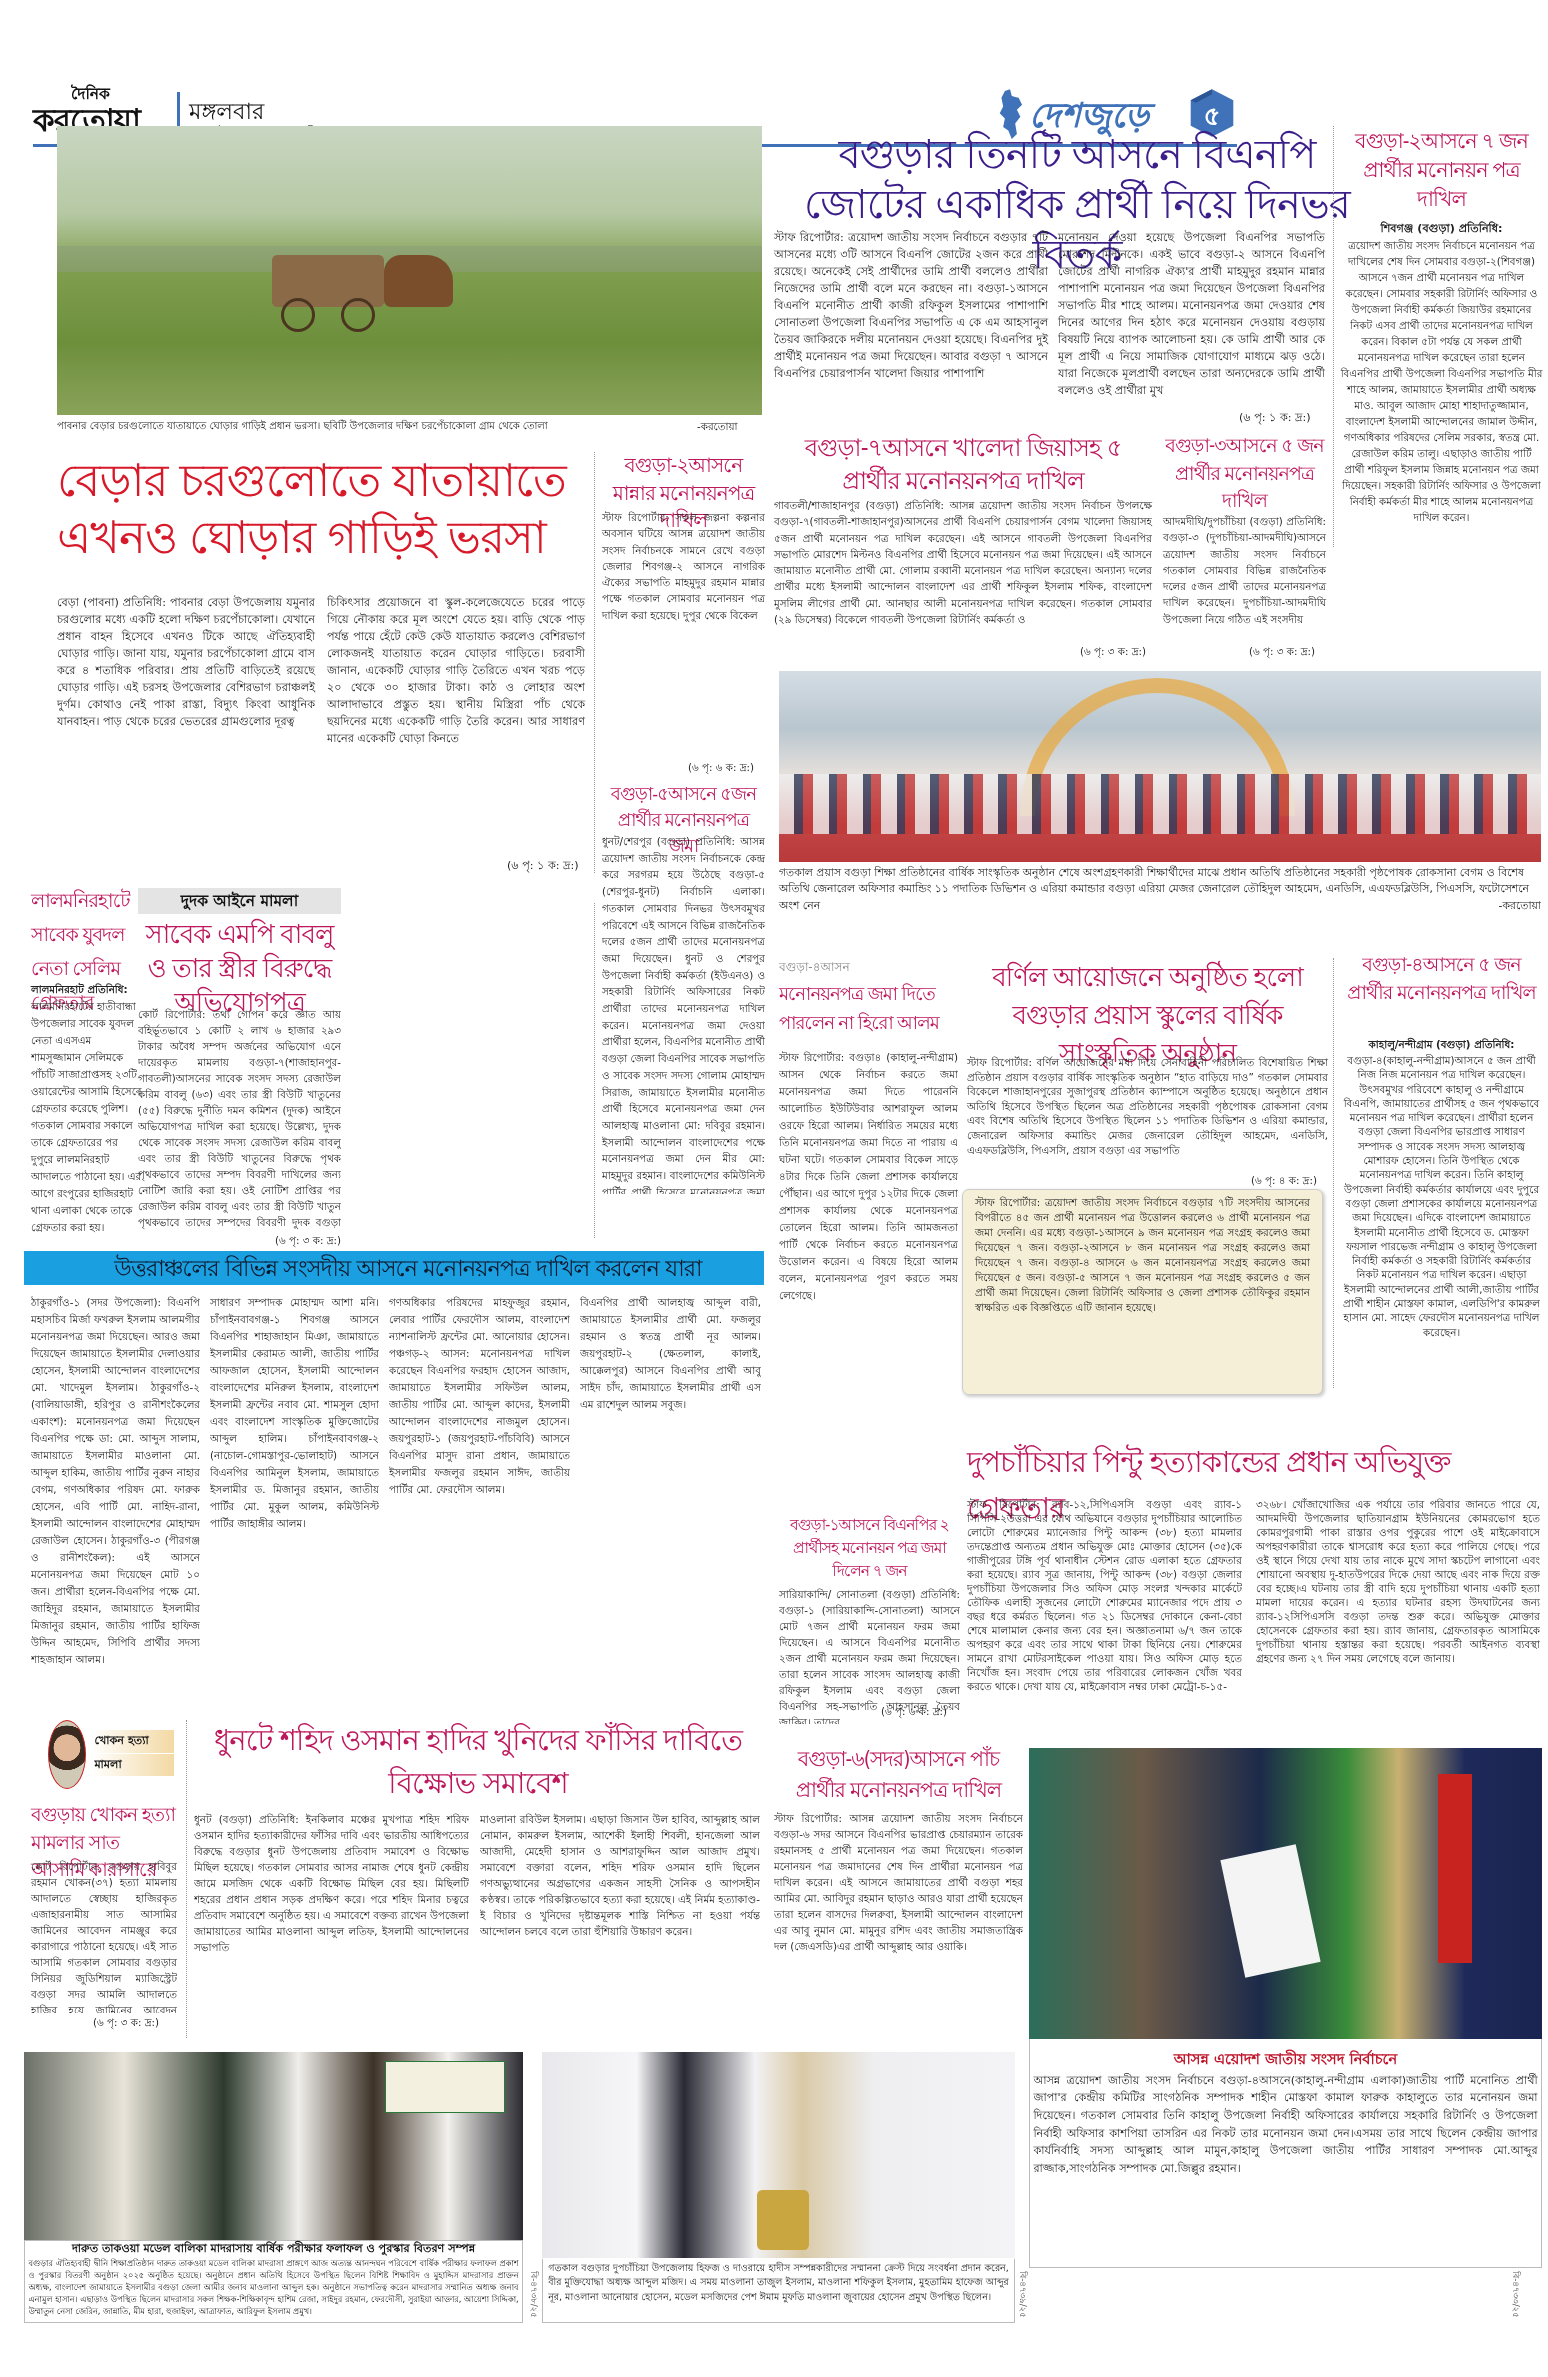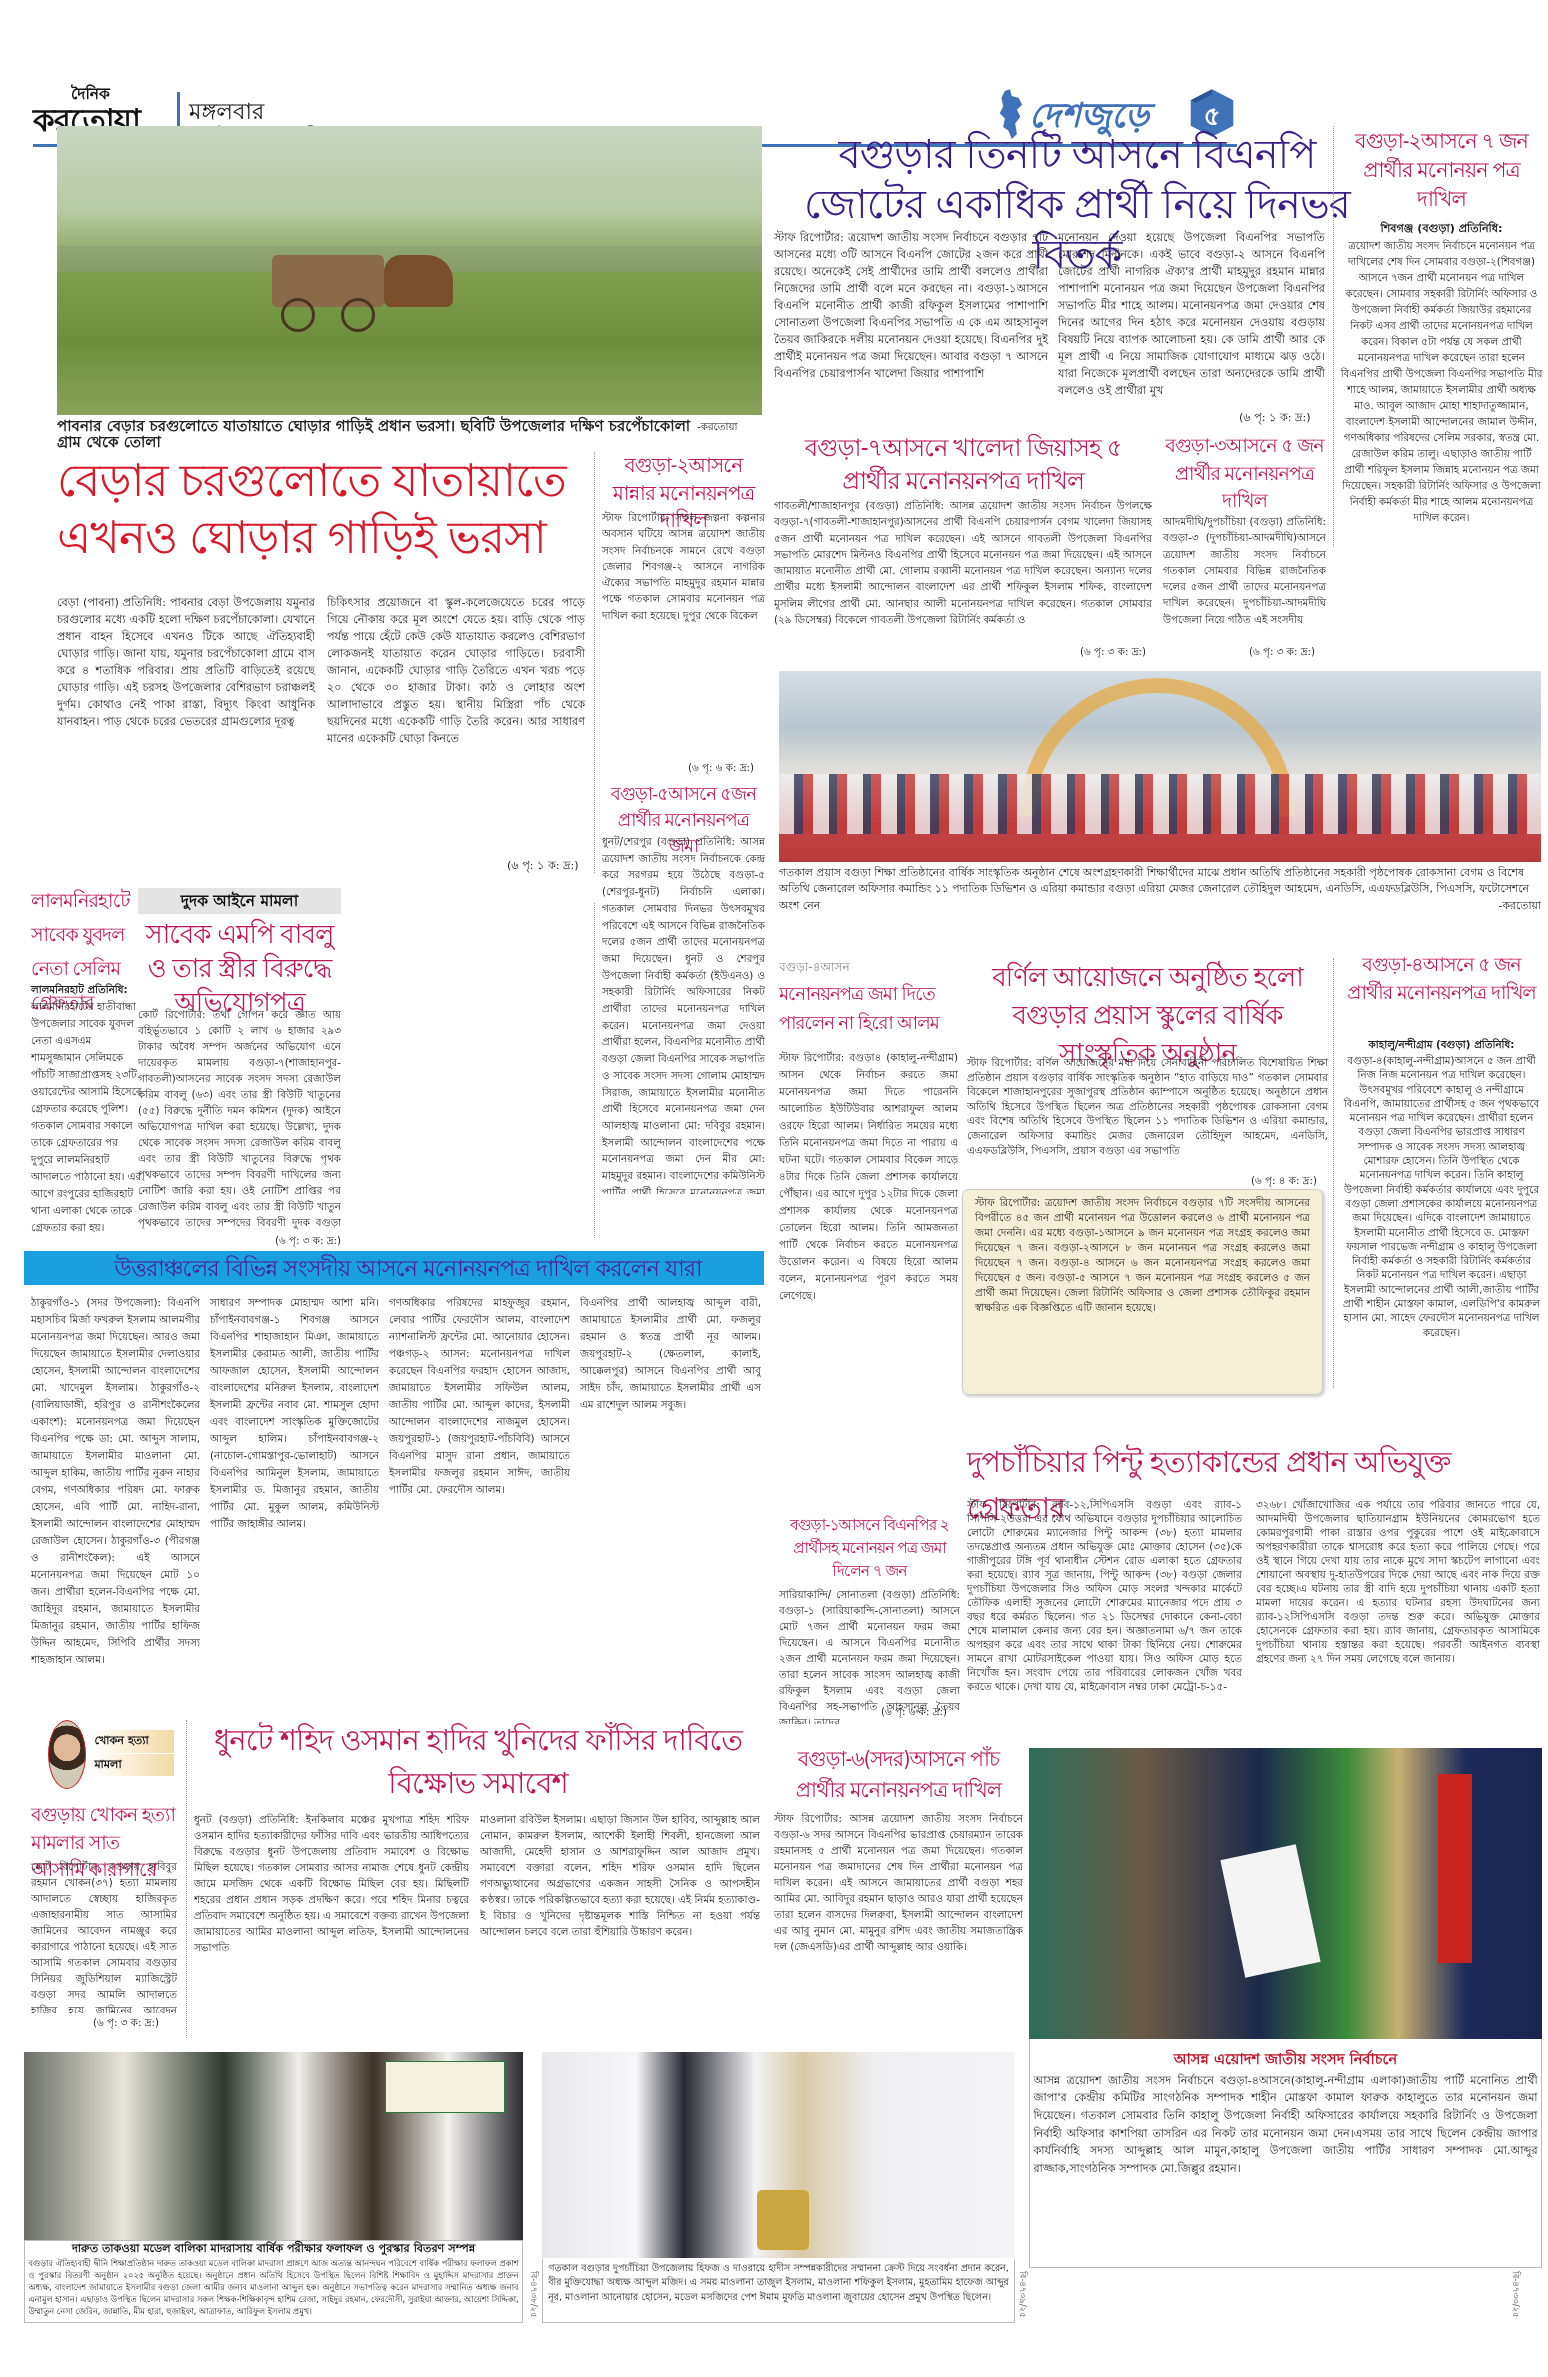--- a/index.html
+++ b/index.html
@@ -40,21 +40,21 @@
   <div class="abs" style="left:33px;top:112px;width:1204px;height:2.6px;background:#3f72b8;"></div>
 </div>
 
 <div class="photo" style="left:57px;top:126px;width:705px;height:289px;background:linear-gradient(180deg,#c9d6c2 0%,#b6c9a4 30%,#7f9e4e 50%,#6d8f3c 75%,#8aa35a 100%);">
   <div class="abs" style="left:0;top:120px;width:705px;height:26px;background:#8c9f7a;opacity:.6"></div>
   <div class="abs" style="left:215px;top:129px;width:112px;height:52px;background:#8b6a47;border-radius:5.2px;"></div>
   <div class="abs" style="left:327px;top:129px;width:69px;height:52px;background:#7a4e2a;border-radius:17px 26px 6.9px 6.9px;"></div>
   <div class="abs" style="left:224px;top:172px;width:34px;height:34px;border:3.4px solid #4a3520;border-radius:50%"></div>
   <div class="abs" style="left:284px;top:172px;width:34px;height:34px;border:3.4px solid #4a3520;border-radius:50%"></div>
 </div>
-<div class="abs cap" style="left:57px;top:418px;width:637px;font-size:15px;font-weight:bold;">
+<div class="abs cap" style="left:57px;top:418px;width:637px;font-size:10px;">
   <span>পাবনার বেড়ার চরগুলোতে যাতায়াতে ঘোড়ার গাড়িই প্রধান ভরসা। ছবিটি উপজেলার দক্ষিণ চরপেঁচাকোলা গ্রাম থেকে তোলা</span>
 </div>
 <div class="abs cap" style="left:697px;top:418px;font-size:10.3px;">-করতোয়া</div>
 
 <div class="abs hl center" style="left:774px;top:129px;width:550px;font-size:40px;color:#3b1e8a;line-height:50px;margin-left:28px;">বগুড়ার তিনটি আসনে বিএনপি জোটের একাধিক প্রার্থী নিয়ে দিনভর বিতর্ক</div>
 <div class="abs txt" style="left:774px;top:229px;width:274px;">স্টাফ রিপোর্টার: ত্রয়োদশ জাতীয় সংসদ নির্বাচনে বগুড়ার ৭টি আসনের মধ্যে ৩টি আসনে বিএনপি জোটের ২জন করে প্রার্থী রয়েছে। অনেকেই সেই প্রার্থীদের ডামি প্রার্থী বললেও প্রার্থীরা নিজেদের ডামি প্রার্থী বলে মনে করছেন না। বগুড়া-১আসনে বিএনপি মনোনীত প্রার্থী কাজী রফিকুল ইসলামের পাশাপাশি সোনাতলা উপজেলা বিএনপির সভাপতি এ কে এম আহসানুল তৈয়ব জাকিরকে দলীয় মনোনয়ন দেওয়া হয়েছে। বিএনপির দুই প্রার্থীই মনোনয়ন পত্র জমা দিয়েছেন। আবার বগুড়া ৭ আসনে বিএনপির চেয়ারপার্সন খালেদা জিয়ার পাশাপাশি</div>
 <div class="abs txt" style="left:1058px;top:229px;width:267px;">মনোনয়ন দেওয়া হয়েছে উপজেলা বিএনপির সভাপতি মোরশেদ মিল্টনকে। একই ভাবে বগুড়া-২ আসনে বিএনপি জোটের প্রার্থী নাগরিক ঐক্য'র প্রার্থী মাহমুদুর রহমান মান্নার পাশাপাশি মনোনয়ন পত্র জমা দিয়েছেন উপজেলা বিএনপির সভাপতি মীর শাহে আলম। মনোনয়নপত্র জমা দেওয়ার শেষ দিনের আগের দিন হঠাৎ করে মনোনয়ন দেওয়ায় বগুড়ায় বিষয়টি নিয়ে ব্যাপক আলোচনা হয়। কে ডামি প্রার্থী আর কে মূল প্রার্থী এ নিয়ে সামাজিক যোগাযোগ মাধ্যমে ঝড় ওঠে। যারা নিজেকে মূলপ্রার্থী বলছেন তারা অন্যদেরকে ডামি প্রার্থী বললেও ওই প্রার্থীরা মুখ</div>
 <div class="abs txt jumpref" style="left:1239px;top:409px;">(৬ পৃ: ১ ক: দ্র:)</div>
 <div class="vdots" style="left:1333px;top:126px;height:421px;"></div>
 
@@ -115,21 +115,21 @@
 <div class="vdots" style="left:1333px;top:958px;height:430px;"></div>
 <div class="abs hl center" style="left:1340px;top:951px;width:203px;font-size:19px;line-height:27.5px;">বগুড়া-৪আসনে ৫ জন প্রার্থীর মনোনয়নপত্র দাখিল</div>
 <div class="abs txt center" style="left:1340px;top:1036px;width:203px;font-weight:bold;font-size:10.3px;">কাহালু/নন্দীগ্রাম (বগুড়া) প্রতিনিধি:</div>
 <div class="abs txt center" style="left:1340px;top:1053px;width:203px;font-size:10.3px;line-height:14.3px;height:335px;overflow:hidden;">বগুড়া-৪(কাহালু-নন্দীগ্রাম)আসনে ৫ জন প্রার্থী নিজ নিজ মনোনয়ন পত্র দাখিল করেছেন। উৎসবমুখর পরিবেশে কাহালু ও নন্দীগ্রামে বিএনপি, জামায়াতের প্রার্থীসহ ৫ জন পৃথকভাবে মনোনয়ন পত্র দাখিল করেছেন। প্রার্থীরা হলেন বগুড়া জেলা বিএনপির ভারপ্রাপ্ত সাধারণ সম্পাদক ও সাবেক সংসদ সদস্য আলহাজ্ব মোশারফ হোসেন। তিনি উপস্থিত থেকে মনোনয়নপত্র দাখিল করেন। তিনি কাহালু উপজেলা নির্বাহী কর্মকর্তার কার্যালয়ে এবং দুপুরে বগুড়া জেলা প্রশাসকের কার্যালয়ে মনোনয়নপত্র জমা দিয়েছেন। এদিকে বাংলাদেশ জামায়াতে ইসলামী মনোনীত প্রার্থী হিসেবে ড. মোস্তফা ফয়সাল পারভেজ নন্দীগ্রাম ও কাহালু উপজেলা নির্বাহী কর্মকর্তা ও সহকারী রিটার্নিং কর্মকর্তার নিকট মনোনয়ন পত্র দাখিল করেন। এছাড়া ইসলামী আন্দোলনের প্রার্থী আলী,জাতীয় পার্টির প্রার্থী শাহীন মোস্তফা কামাল, এলডিপি'র কামরুল হাসান মো. সাহেদ ফেরদৌস মনোনয়নপত্র দাখিল করেছেন।</div>
 
 <div class="abs" style="left:962px;top:1189px;width:361px;height:206px;background:#f6efd8;border:0.9px solid #ccc;border-radius:6.9px;box-shadow:1.7px 1.7px 3.4px rgba(0,0,0,.2);">
   <div class="txt" style="padding:5.2px 12px;font-size:10.3px;line-height:15px;">স্টাফ রিপোর্টার: ত্রয়োদশ জাতীয় সংসদ নির্বাচনে বগুড়ার ৭টি সংসদীয় আসনের বিপরীতে ৪৫ জন প্রার্থী মনোনয়ন পত্র উত্তোলন করলেও ৬ প্রার্থী মনোনয়ন পত্র জমা দেননি। এর মধ্যে বগুড়া-১আসনে ৯ জন মনোনয়ন পত্র সংগ্রহ করলেও জমা দিয়েছেন ৭ জন। বগুড়া-২আসনে ৮ জন মনোনয়ন পত্র সংগ্রহ করলেও জমা দিয়েছেন ৭ জন। বগুড়া-৪ আসনে ৬ জন মনোনয়নপত্র সংগ্রহ করলেও জমা দিয়েছেন ৫ জন। বগুড়া-৫ আসনে ৭ জন মনোনয়ন পত্র সংগ্রহ করলেও ৫ জন প্রার্থী জমা দিয়েছেন। জেলা রিটার্নিং অফিসার ও জেলা প্রশাসক তৌফিকুর রহমান স্বাক্ষরিত এক বিজ্ঞপ্তিতে এটি জানান হয়েছে।</div>
 </div>
 
 <div class="abs center" style="left:24px;top:1251px;width:740px;height:34px;background:#1a9fe0;">
-  <span style="color:#4c1d95;font-size:22.4px;line-height:34px;letter-spacing:-0.9px;margin-left:28px;">উত্তরাঞ্চলের বিভিন্ন সংসদীয় আসনে মনোনয়নপত্র দাখিল করলেন যারা</span>
+  <span style="color:#0f172a;font-size:22.4px;line-height:34px;letter-spacing:-0.9px;margin-left:28px;">উত্তরাঞ্চলের বিভিন্ন সংসদীয় আসনে মনোনয়নপত্র দাখিল করলেন যারা</span>
 </div>
 <div class="abs txt" style="left:31px;top:1294px;width:169px;font-size:10.3px;line-height:17px;height:404px;overflow:hidden;">ঠাকুরগাঁও-১ (সদর উপজেলা): বিএনপি মহাসচিব মির্জা ফখরুল ইসলাম আলমগীর মনোনয়নপত্র জমা দিয়েছেন। আরও জমা দিয়েছেন জামায়াতে ইসলামীর দেলাওয়ার হোসেন, ইসলামী আন্দোলন বাংলাদেশের মো. খাদেমুল ইসলাম। ঠাকুরগাঁও-২ (বালিয়াডাঙ্গী, হরিপুর ও রানীশংকৈলের একাংশ): মনোনয়নপত্র জমা দিয়েছেন বিএনপির পক্ষে ডা: মো. আব্দুস সালাম, জামায়াতে ইসলামীর মাওলানা মো. আব্দুল হাকিম, জাতীয় পার্টির নুরুন নাহার বেগম, গণঅধিকার পরিষদ মো. ফারুক হোসেন, এবি পার্টি মো. নাহিদ-রানা, ইসলামী আন্দোলন বাংলাদেশের মোহাম্মদ রেজাউল হোসেন। ঠাকুরগাঁও-৩ (পীরগঞ্জ ও রানীশংকৈল): এই আসনে মনোনয়নপত্র জমা দিয়েছেন মোট ১০ জন। প্রার্থীরা হলেন-বিএনপির পক্ষে মো. জাহিদুর রহমান, জামায়াতে ইসলামীর মিজানুর রহমান, জাতীয় পার্টির হাফিজ উদ্দিন আহমেদ, সিপিবি প্রার্থীর সদস্য শাহজাহান আলম।</div>
 <div class="abs txt" style="left:210px;top:1294px;width:169px;font-size:10.3px;line-height:17px;height:404px;overflow:hidden;">সাধারণ সম্পাদক মোহাম্মদ আশা মনি। চাঁপাইনবাবগঞ্জ-১ শিবগঞ্জ আসনে বিএনপির শাহাজাহান মিঞা, জামায়াতে ইসলামীর কেরামত আলী, জাতীয় পার্টির আফজাল হোসেন, ইসলামী আন্দোলন বাংলাদেশের মনিরুল ইসলাম, বাংলাদেশ ইসলামী ফ্রন্টের নবাব মো. শামসুল হোদা এবং বাংলাদেশ সাংস্কৃতিক মুক্তিজোটের আব্দুল হালিম। চাঁপাইনবাবগঞ্জ-২ (নাচোল-গোমস্তাপুর-ভোলাহাট) আসনে বিএনপির আমিনুল ইসলাম, জামায়াতে ইসলামীর ড. মিজানুর রহমান, জাতীয় পার্টির মো. মুকুল আলম, কমিউনিস্ট পার্টির জাহাঙ্গীর আলম।</div>
 <div class="abs txt" style="left:389px;top:1294px;width:181px;font-size:10.3px;line-height:17px;height:404px;overflow:hidden;">গণঅধিকার পরিষদের মাহফুজুর রহমান, লেবার পার্টির ফেরদৌস আলম, বাংলাদেশ ন্যাশনালিস্ট ফ্রন্টের মো. আনোয়ার হোসেন। পঞ্চগড়-২ আসন: মনোনয়নপত্র দাখিল করেছেন বিএনপির ফরহাদ হোসেন আজাদ, জামায়াতে ইসলামীর সফিউল আলম, জাতীয় পার্টির মো. আব্দুল কাদের, ইসলামী আন্দোলন বাংলাদেশের নাজমুল হোসেন। জয়পুরহাট-১ (জয়পুরহাট-পাঁচবিবি) আসনে বিএনপির মাসুদ রানা প্রধান, জামায়াতে ইসলামীর ফজলুর রহমান সাঈদ, জাতীয় পার্টির মো. ফেরদৌস আলম।</div>
 <div class="abs txt" style="left:580px;top:1294px;width:181px;font-size:10.3px;line-height:17px;height:404px;overflow:hidden;">বিএনপির প্রার্থী আলহাজ্ব আব্দুল বারী, জামায়াতে ইসলামীর প্রার্থী মো. ফজলুর রহমান ও স্বতন্ত্র প্রার্থী নূর আলম। জয়পুরহাট-২ (ক্ষেতলাল, কালাই, আক্কেলপুর) আসনে বিএনপির প্রার্থী আবু সাইদ চাঁদ, জামায়াতে ইসলামীর প্রার্থী এস এম রাশেদুল আলম সবুজ।</div>
 
 <div class="abs hl center" style="left:779px;top:1514px;width:181px;font-size:15.5px;line-height:23px;">বগুড়া-১আসনে বিএনপির ২ প্রার্থীসহ মনোনয়ন পত্র জমা দিলেন ৭ জন</div>
 <div class="abs txt" style="left:779px;top:1586px;width:181px;font-size:10.3px;line-height:16px;height:138px;overflow:hidden;">সারিয়াকান্দি/ সোনাতলা (বগুড়া) প্রতিনিধি: বগুড়া-১ (সারিয়াকান্দি-সোনাতলা) আসনে মোট ৭জন প্রার্থী মনোনয়ন ফরম জমা দিয়েছেন। এ আসনে বিএনপির মনোনীত ২জন প্রার্থী মনোনয়ন ফরম জমা দিয়েছেন। তারা হলেন সাবেক সাংসদ আলহাজ্ব কাজী রফিকুল ইসলাম এবং বগুড়া জেলা বিএনপির সহ-সভাপতি আহসানুল তৈয়ব জাকির। তাদের</div>
 <div class="abs txt jumpref" style="left:881px;top:1703px;font-size:10.3px;">(৬ পৃ: ৬ ক: দ্র:)</div>
 

